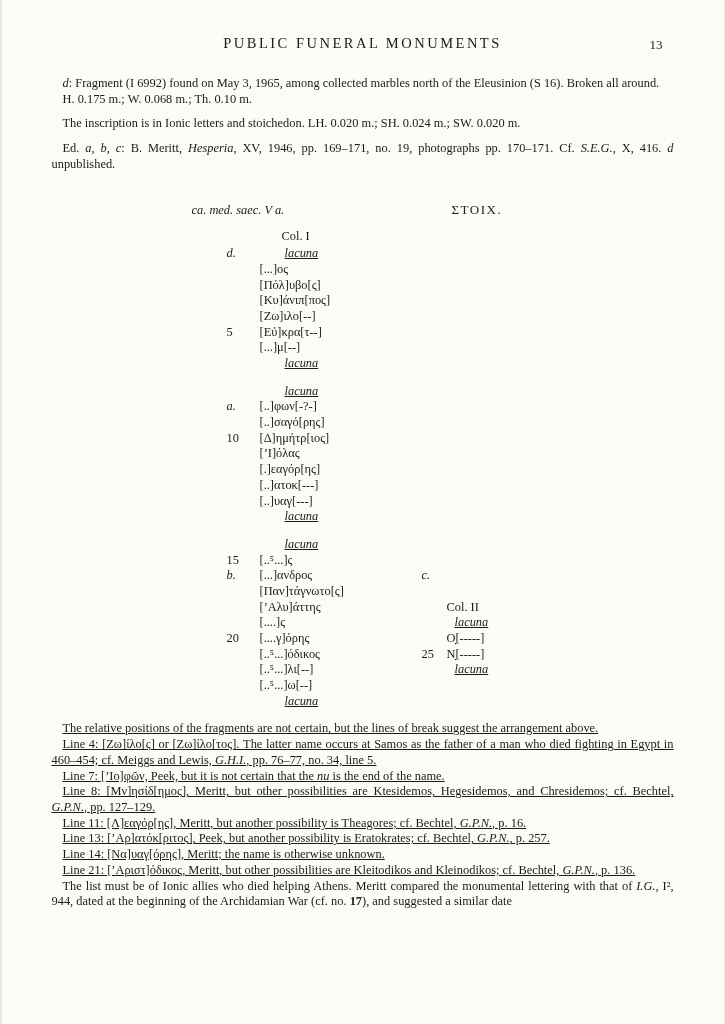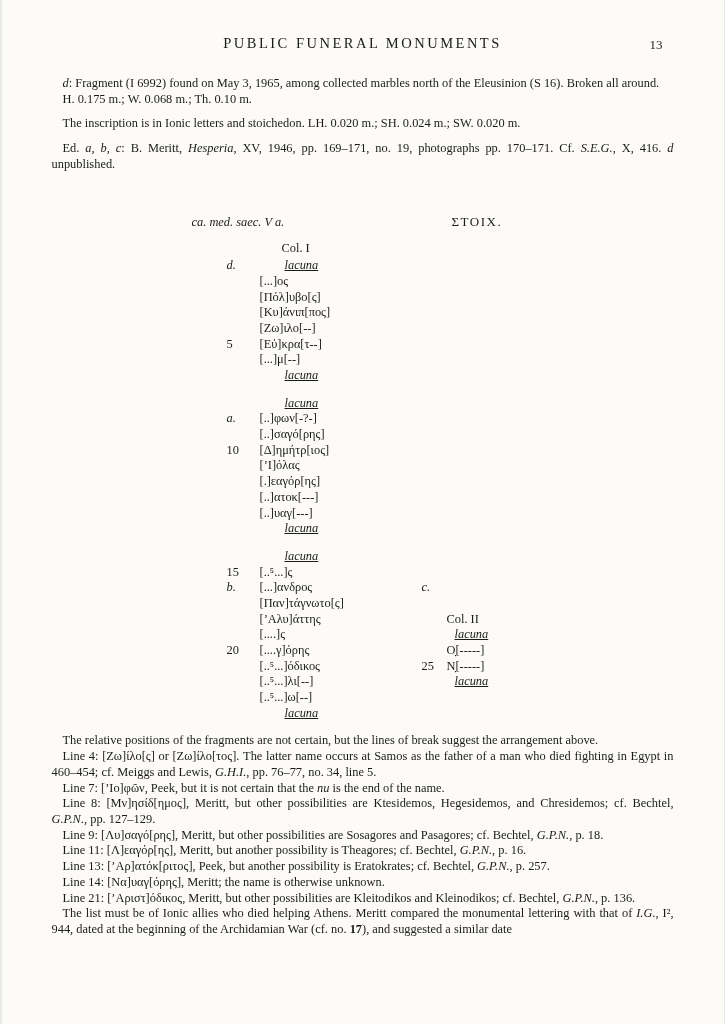--- a/index.html
+++ b/index.html
@@ -19,38 +19,38 @@
   .it { font-style: italic; }
   .bd { font-weight: bold; font-family: Liberation Serif, serif; }
 
   .header { position: relative; text-align: center; height: 18px; margin-bottom: 22px; }
   .title { font-size: 14.5px; letter-spacing: 2.5px; }
   .pagenum { position: absolute; right: 11px; top: 1px; font-size: 13px; }
 
   p.doc { margin: 0; text-indent: 11px; text-align: justify; }
   p.sp { margin-top: 9px; }
 
-  .inscr { margin-top: 42px; }
+  .inscr { margin-top: 30px; }
   .inscr-head { position: relative; height: 16px; margin-bottom: 10px; }
   .date-label { font-style: italic; margin-left: 140px; }
   .stoich { position: absolute; left: 400px; top: -1px; letter-spacing: 1.5px; font-size: 13px; }
   .col1-head { margin-left: 230px; margin-bottom: 2px; }
 
   .ibody { margin-left: 175px; }
   .iblock { margin-bottom: 12px; }
   .irow { display: flex; height: 15.7px; white-space: nowrap; }
   .ilabel  { width: 33px;  flex: none; }
   .itext   { width: 147px; flex: none; }
   .ilabel2 { width: 40px;  flex: none; padding-left: 15px; }
   .itext2  { flex: none; }
   .lacuna { font-style: italic; text-decoration: underline; }
   .itext.lacuna  { padding-left: 25px; }
   .itext2.lacuna { padding-left: 8px; }
 
-  .commentary { margin-top: 4px; }
+  .commentary { margin-top: 4px; text-decoration: underline; }
   .final { margin-top: 13px; }
 </style>
 </head>
 <body>
 
 <div class="page">
 
   <div class="header">
     <span class="title">PUBLIC FUNERAL MONUMENTS</span>
     <span class="pagenum">13</span>
@@ -243,21 +243,20 @@
           </div>
         </div>
     </div>
   </div>
 
   <div class="commentary">
     <p class="doc"><span>The relative positions of the fragments are not certain, but the lines of break suggest the arrangement above.</span></p>
     <p class="doc"><span>Line 4: [Ζω]ίλο[ς] or [Ζω]ίλο[τος]. The latter name occurs at Samos as the father of a man who died fighting in Egypt in 460–454; cf. Meiggs and Lewis, </span><span class="it">G.H.I.</span><span>, pp. 76–77, no. 34, line 5.</span></p>
     <p class="doc"><span>Line 7: [’Ιο]φῶν, Peek, but it is not certain that the </span><span class="it">nu</span><span> is the end of the name.</span></p>
     <p class="doc"><span>Line 8: [Μν]ησίδ[ημος], Meritt, but other possibilities are Ktesidemos, Hegesidemos, and Chresidemos; cf. Bechtel, </span><span class="it">G.P.N.</span><span>, pp. 127–129.</span></p>
-    <p class="doc"><span>Line 9: [Λυ]σαγό[ρης], Meritt, but other possibilities are Sosagores and Pasagores; cf. Bechtel, </span><span class="it">G.P.N.</span><span>, p. 18.</span></p>
     <p class="doc"><span>Line 11: [Λ]εαγόρ[ης], Meritt, but another possibility is Theagores; cf. Bechtel, </span><span class="it">G.P.N.</span><span>, p. 16.</span></p>
     <p class="doc"><span>Line 13: [’Αρ]ατόκ[ριτος], Peek, but another possibility is Eratokrates; cf. Bechtel, </span><span class="it">G.P.N.</span><span>, p. 257.</span></p>
     <p class="doc"><span>Line 14: [Να]υαγ[όρης], Meritt; the name is otherwise unknown.</span></p>
     <p class="doc"><span>Line 21: [’Αριστ]όδικος, Meritt, but other possibilities are Kleitodikos and Kleinodikos; cf. Bechtel, </span><span class="it">G.P.N.</span><span>, p. 136.</span></p>
   </div>
 
   <p class="doc final"><span>The list must be of Ionic allies who died helping Athens. Meritt compared the monumental lettering with that of </span><span class="it">I.G.</span><span>, I², 944, dated at the beginning of the Archidamian War (cf. no. </span><span class="bd">17</span><span>), and suggested a similar date</span></p>
 
 </div>
 

